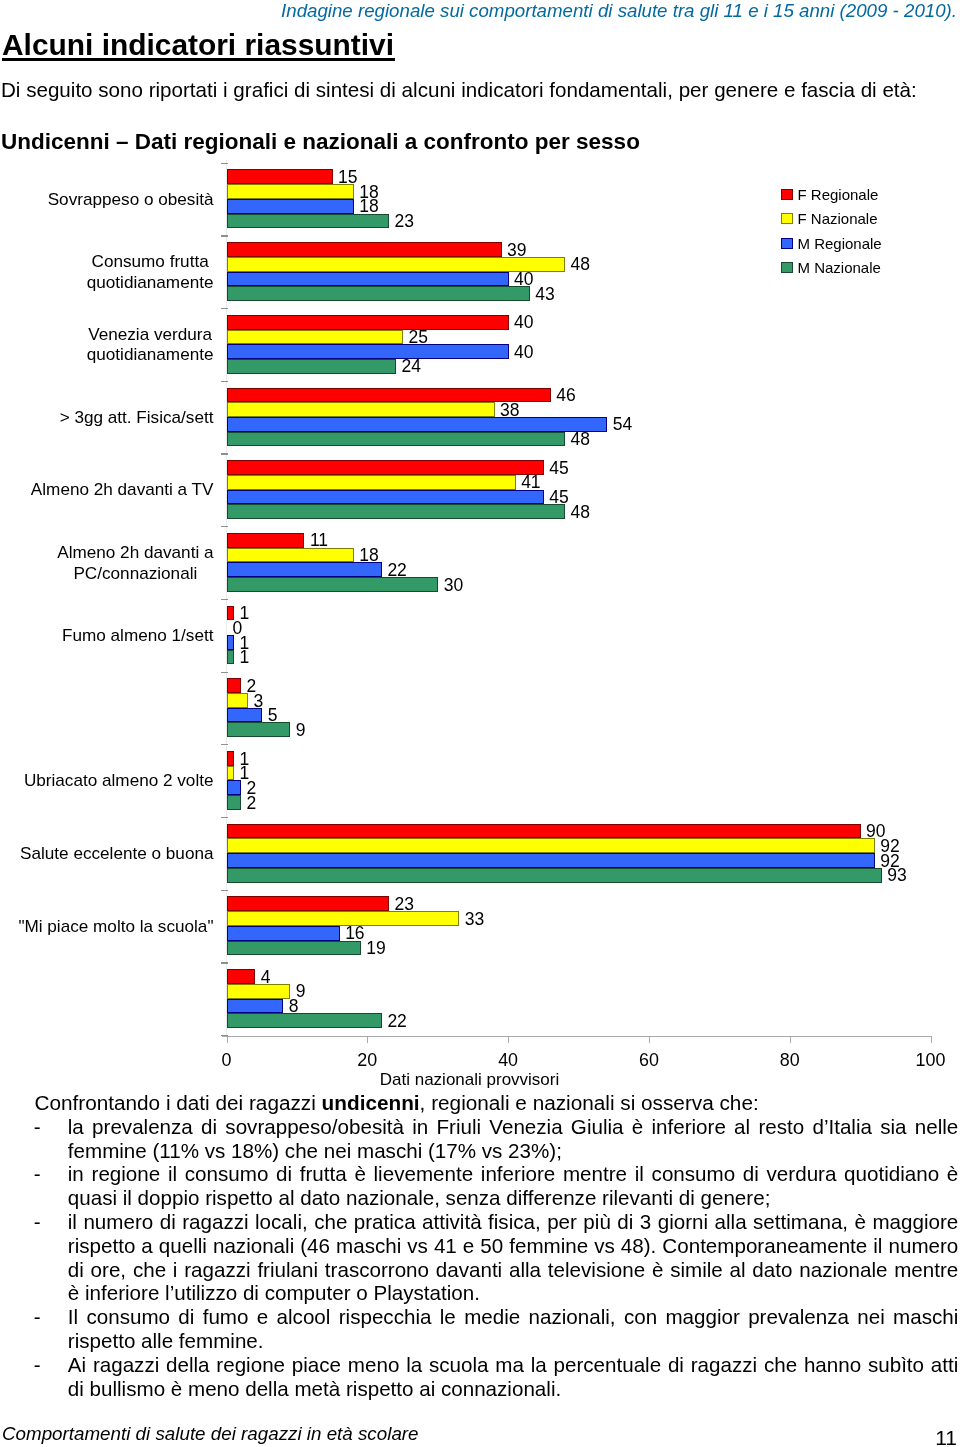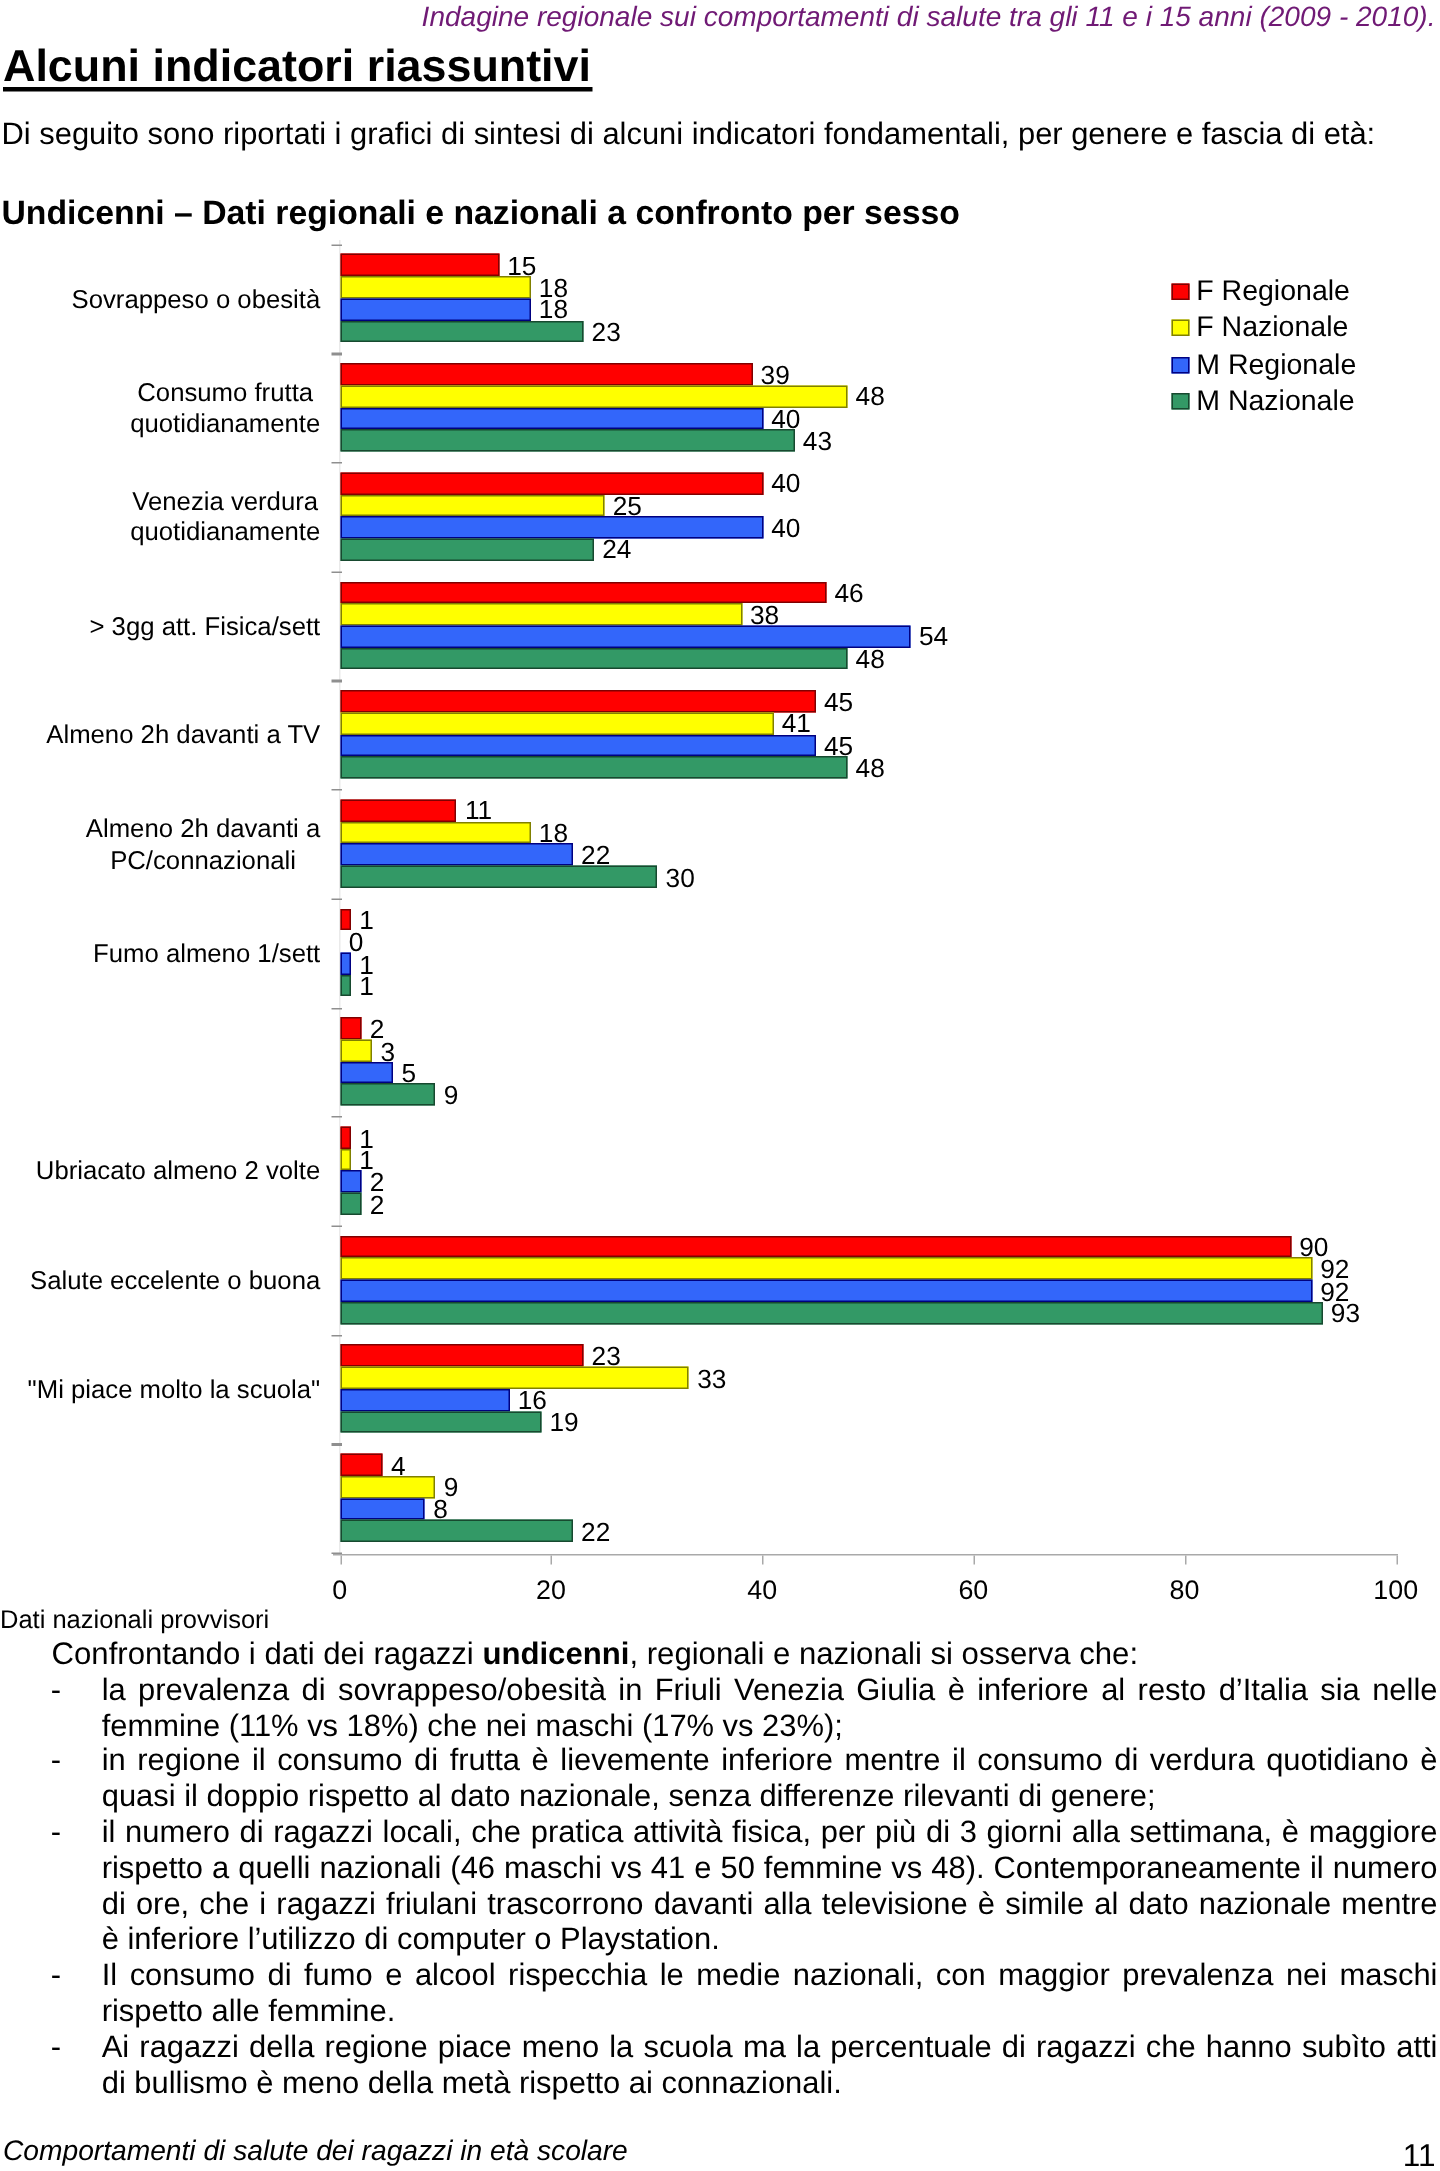--- a/index.html
+++ b/index.html
@@ -2,21 +2,21 @@
 <html><head>
 <meta charset="utf-8">
 <style>
   html,body{margin:0;padding:0;}
   body{width:960px;height:1447px;background:#ffffff;
        font-family:"Liberation Sans",sans-serif;color:#000;overflow:hidden;position:relative;}
 
   
   .running-header{position:absolute;left:0;top:0;width:960px;height:22px;}
   .running-header .rh-text{position:absolute;left:0;top:1px;width:957px;text-align:right;font-style:italic;
-       font-size:18.7px;color:#701a75;white-space:nowrap;line-height:20px;}
+       font-size:18.7px;color:#0369a1;white-space:nowrap;line-height:20px;}
 
   
   .page-title{position:absolute;left:2px;top:27.5px;font-size:29.9px;font-weight:bold;
        line-height:34px;white-space:nowrap;}
   .title-rule{position:absolute;left:2px;top:57.8px;width:393px;height:3.2px;background:#000;}
 
   .intro{position:absolute;left:1px;top:78px;width:950px;font-size:20.6px;line-height:24px;white-space:nowrap;}
   .subtitle{position:absolute;left:1px;top:128.5px;font-size:22.5px;font-weight:bold;line-height:26px;white-space:nowrap;}
 
   
@@ -30,23 +30,23 @@
   .bar{position:absolute;height:14.7px;box-sizing:border-box;border:1px solid #151515;}
   .barlabel{position:absolute;font-size:17.5px;line-height:14.7px;white-space:nowrap;}
   .catlabel{position:absolute;font-size:17.15px;line-height:20.85px;width:213.5px;
            display:flex;align-items:center;justify-content:flex-end;}
   .catlabel>span{text-align:center;display:block;white-space:nowrap;}
   .catlabel>span>span{display:inline;}
 
   .legend{position:absolute;left:781px;top:183px;}
   .legend-row{position:relative;height:24.3px;}
   .legend-swatch{position:absolute;left:0;top:6.2px;width:12px;height:10.8px;box-sizing:border-box;border:1.3px solid #111;}
-  .legend-label{position:absolute;left:16.5px;top:0px;font-size:19px;line-height:24.3px;white-space:nowrap;}
-
-  .chart-note{position:absolute;left:0px;top:1070px;width:939px;text-align:left;font-size:17px;line-height:19px;}
+  .legend-label{position:absolute;left:16.5px;top:0px;font-size:15px;line-height:24.3px;white-space:nowrap;}
+
+  .chart-note{position:absolute;left:0px;top:1070px;width:939px;text-align:center;font-size:17px;line-height:19px;}
 
   
   .body-text{position:absolute;left:0px;top:1091px;width:960px;}
   .lead{position:absolute;left:34.4px;top:0px;font-size:20.75px;line-height:23.8px;white-space:nowrap;}
   .bullets{position:absolute;left:67.8px;top:23.8px;width:890.5px;}
   .bullet{position:relative;font-size:20.6px;line-height:23.8px;
           margin:0;text-align:justify;}
   .bullet .marker{position:absolute;left:-34px;top:0;}
 
   

